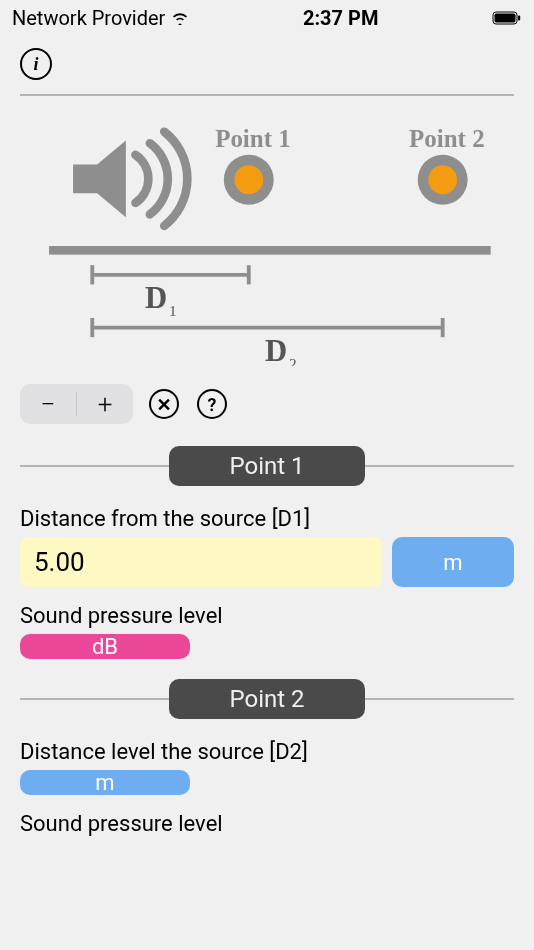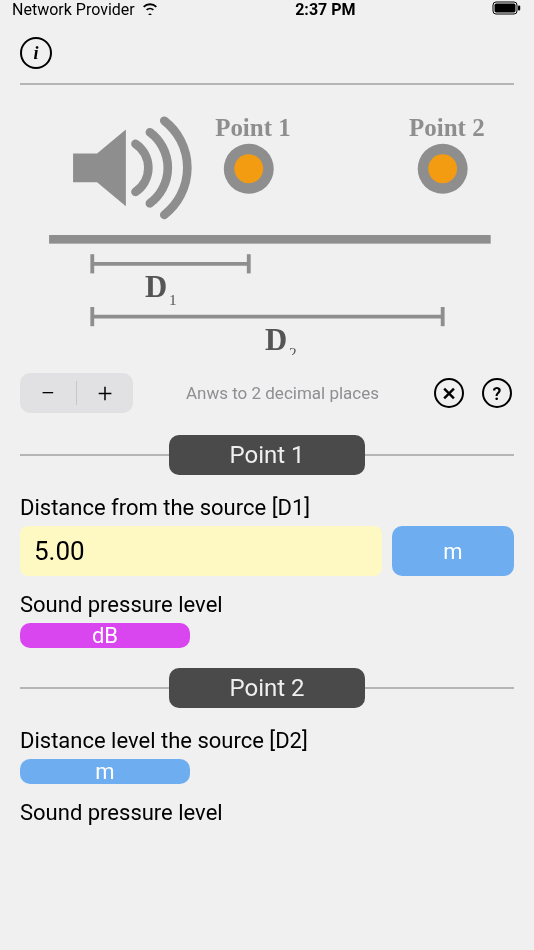--- a/index.html
+++ b/index.html
@@ -8,22 +8,22 @@
       background: #f0f0f0;
       width: 534px;
       height: 950px;
       overflow: hidden;
       color: #000;
     }
     .status-bar {
       display: flex;
       justify-content: space-between;
       align-items: center;
-      padding: 0 12px 4px 12px;
-      font-size: 16px;
+      padding: 6px 12px 4px 12px;
+      font-size: 20px;
       font-weight: 400;
     }
     .status-left { display: flex; align-items: center; gap: 6px; }
     .status-right { display: flex; align-items: center; }
     .status-time { font-weight: 700; }
     .wifi-icon { display: inline-block; }
     .battery-icon { display: inline-block; }
     .header {
       display: flex;
       justify-content: space-between;
@@ -164,21 +164,21 @@
     .unit-btn {
       width: 170px;
       border-radius: 10px;
       color: #fff;
       font-size: 22px;
       display: flex;
       align-items: center;
       justify-content: center;
     }
     .unit-blue { background: #6eaef0; }
-    .unit-gray { background: #d946ef; }
+    .unit-gray { background: #ec4899; }
   </style>
 </head>
 <body>
 
 <div class="status-bar">
   <div class="status-left">
     <span>Network Provider</span>
     <span class="wifi-icon">
       <svg width="18" height="14" viewBox="0 0 18 14">
         <path d="M9 12.5 a1.6 1.6 0 1 0 0.001 0 Z M5 8.2 a6 6 0 0 1 8 0 l-1.3 1.3 a4.2 4.2 0 0 0 -5.4 0 Z M2 5.2 a10 10 0 0 1 14 0 l-1.3 1.3 a8.2 8.2 0 0 0 -11.4 0 Z" fill="#000"></path>
@@ -242,21 +242,20 @@
 <div class="controls-row">
   <div class="stepper">
     <div class="stepper-btn">
       <span>−</span>
     </div>
     <div class="stepper-sep"></div>
     <div class="stepper-btn">
       <span>+</span>
     </div>
   </div>
-  <div class="hint-text">Anws to 2 decimal places</div>
   <div class="icon-btn">
     <div class="circle-icon">
       <span>✕</span>
     </div>
   </div>
   <div class="icon-btn">
     <div class="circle-icon">
       <span>?</span>
     </div>
   </div>

